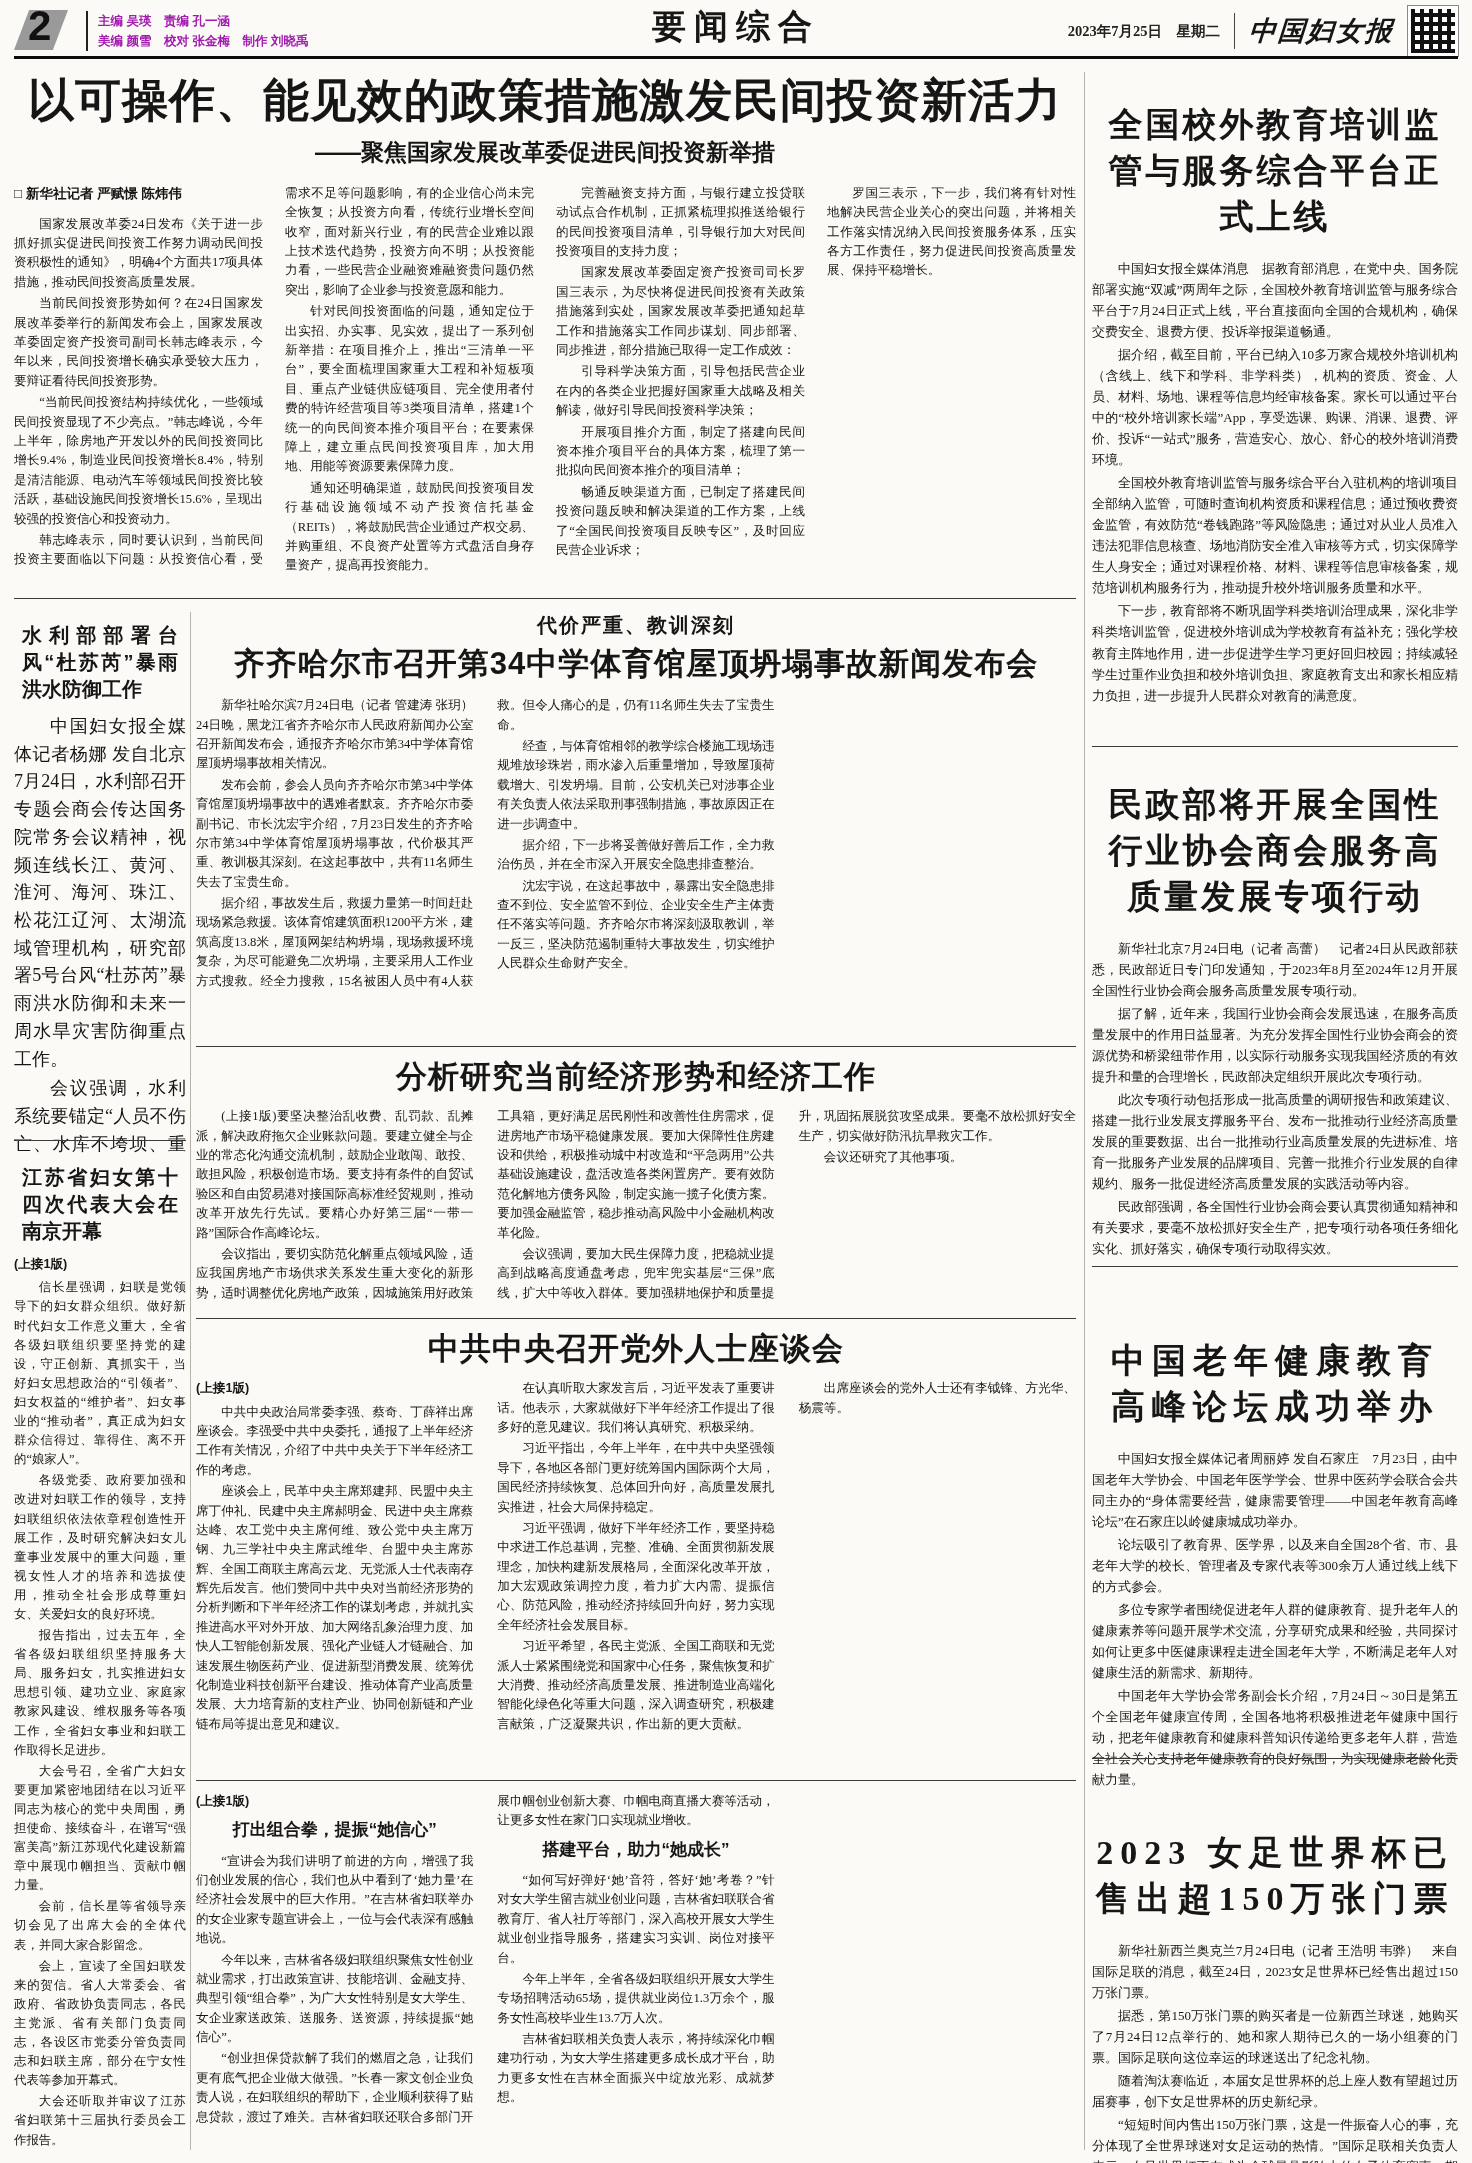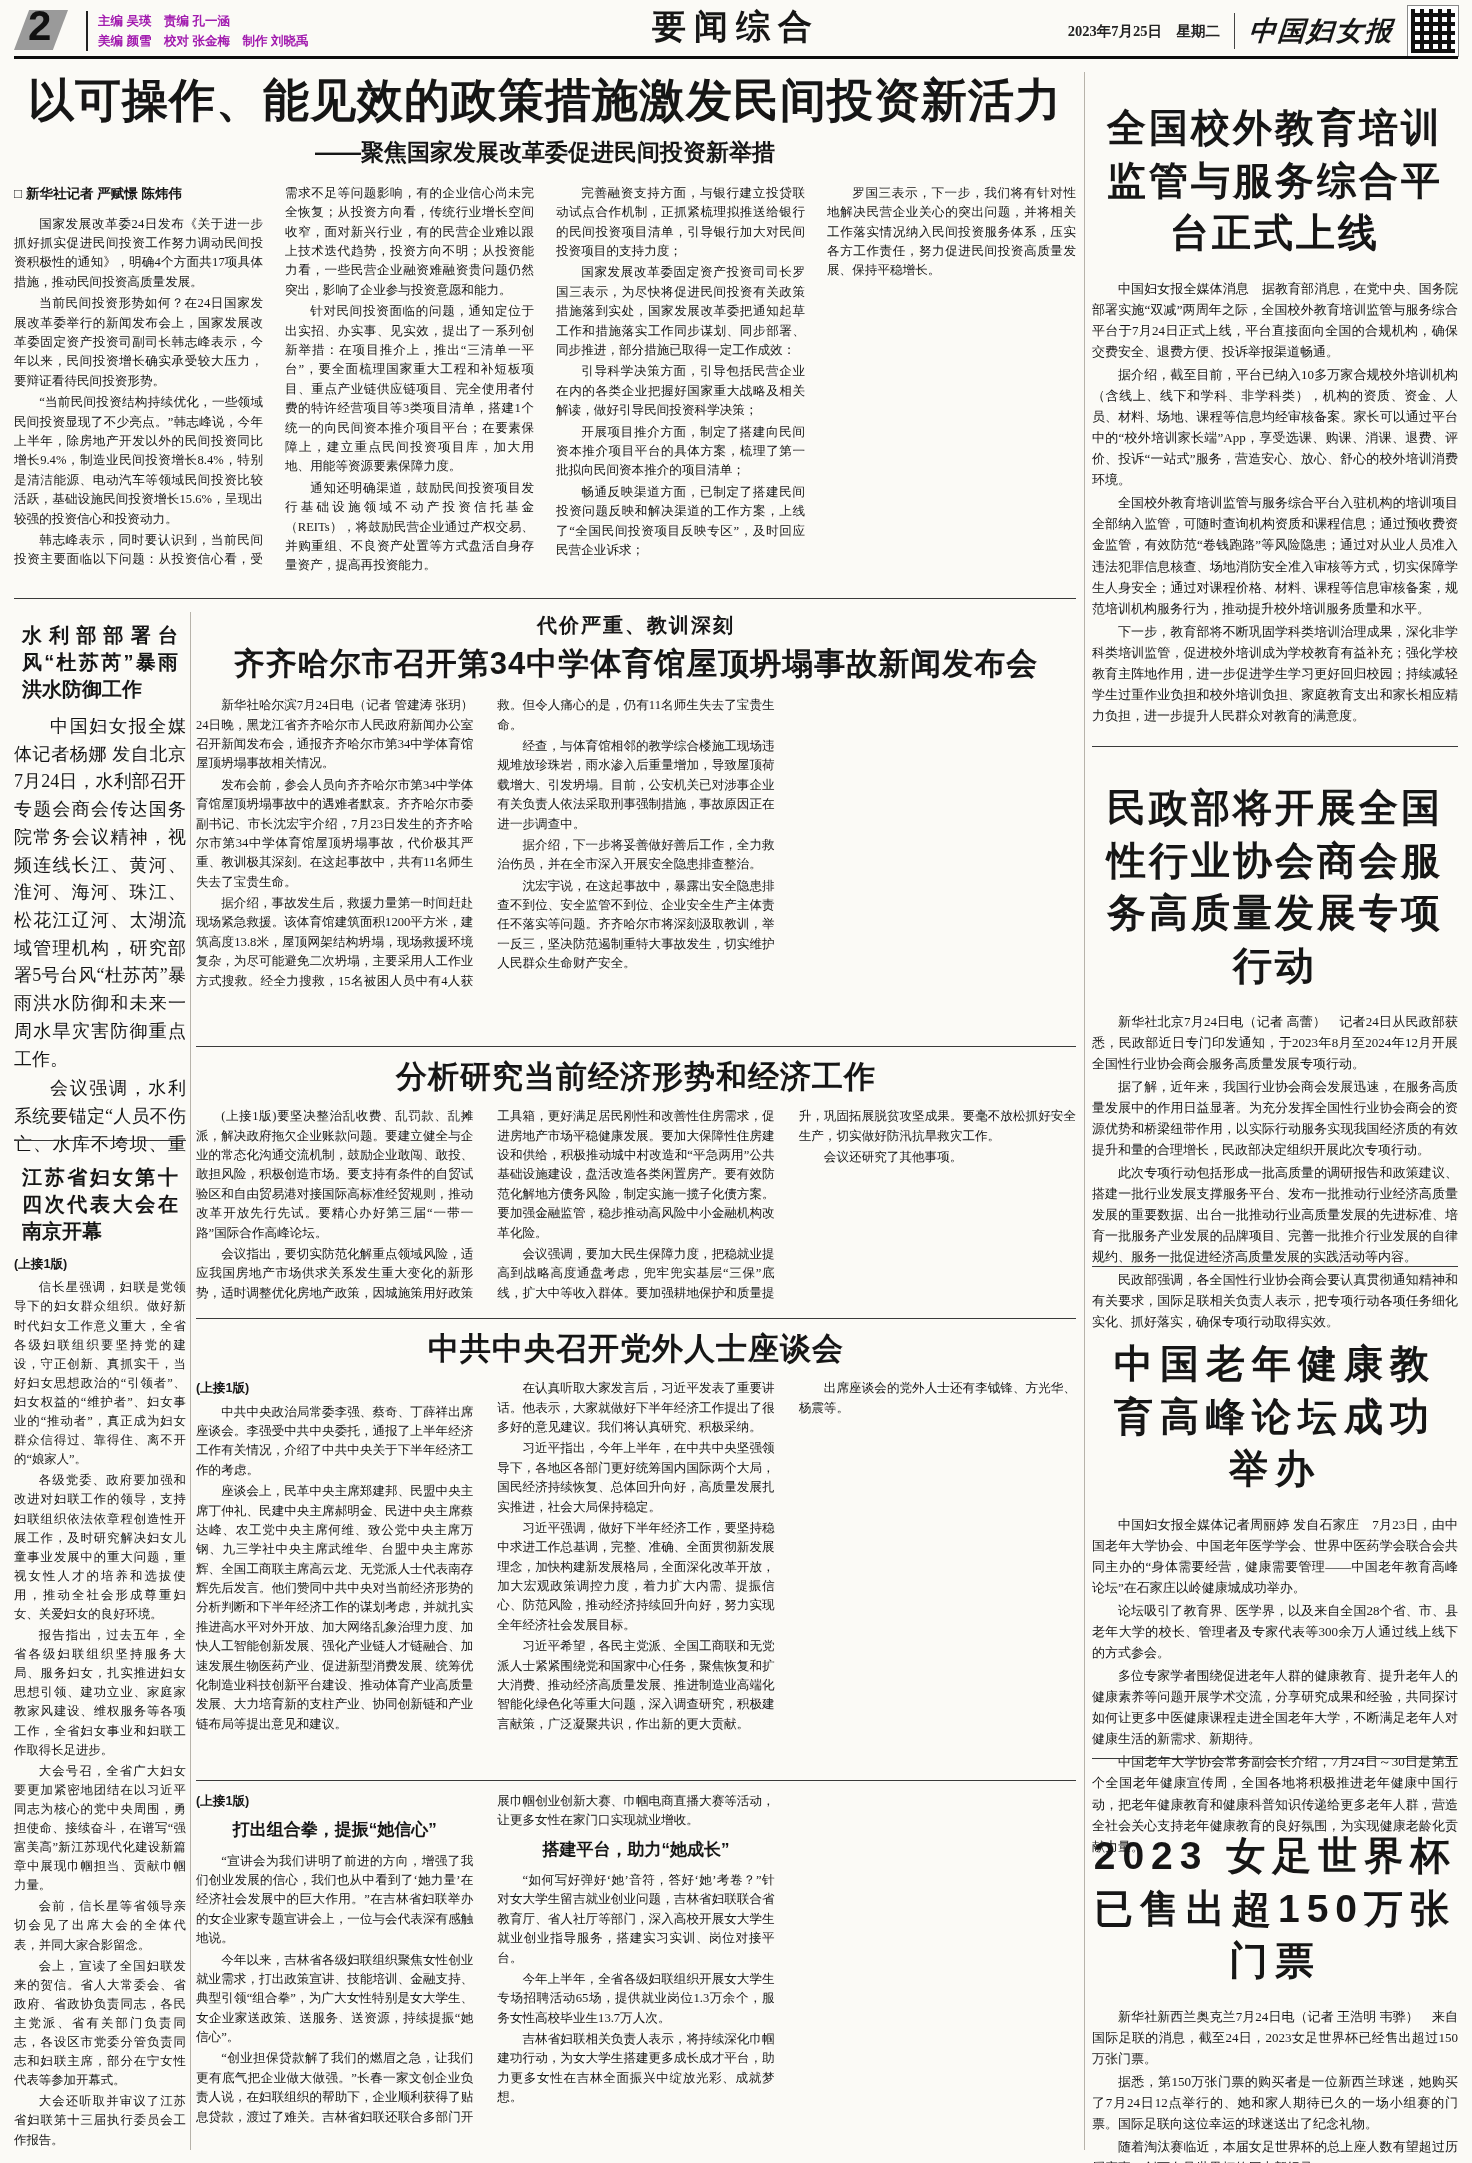--- a/index.html
+++ b/index.html
@@ -37,21 +37,21 @@
            text-align:center;letter-spacing:1px;line-height:1.15;margin:0;}
   .lead-sub{font-family:"Liberation Sans",sans-serif;font-size:23px;font-weight:700;
             text-align:center;margin:10px 0 0 0;}
   .byline{font-family:"Liberation Sans",sans-serif;font-size:13.5px;font-weight:700;margin:0 0 10px 0;}
   .body-md{font-size:12.6px;line-height:1.54;}
   .body-rail{font-size:13px;line-height:1.62;}
   .kicker{font-family:"Liberation Sans",sans-serif;font-size:20px;font-weight:700;
           text-align:center;letter-spacing:2px;margin:0;}
   .mid-hl{font-family:"Liberation Sans",sans-serif;font-size:31px;font-weight:900;
           text-align:center;letter-spacing:1px;margin:6px 0 0 0;line-height:1.2;}
-  .rail-hl{font-family:Liberation Sans, sans-serif;font-size:39px;font-weight:900;
+  .rail-hl{font-family:Liberation Serif, serif;font-size:34px;font-weight:900;
            text-align:center;line-height:1.35;letter-spacing:3px;margin:0;}
   .rail-hl.spread{letter-spacing:7px;margin-top:32px;}
   .left-hl{font-family:"Liberation Sans",sans-serif;font-size:20px;font-weight:900;
            line-height:1.35;text-align:justify;margin:8px;}
   .jump{font-weight:700;font-family:"Liberation Sans",sans-serif;font-size:12.6px;margin:0 0 4px 0;}
   .subhead-inset{font-family:"Liberation Sans",sans-serif;font-size:17px;font-weight:900;
                  text-align:center;margin:6px 0 8px 0;}
 </style>
 </head>
 <body>
@@ -198,21 +198,21 @@
       </div>
   </div>
   <div class="hrule" style="left:1092px;top:746px;width:366px;"></div>
 
   <div class="abs" style="left:1092px;top:758px;width:366px;padding-top:24px;">
     <h2 class="rail-hl">民政部将开展全国性行业协会商会服务高质量发展专项行动</h2>
     <div class="flow body-rail" style="height:356px;margin-top:18px;">
         <p class="para">新华社北京7月24日电（记者 高蕾）　记者24日从民政部获悉，民政部近日专门印发通知，于2023年8月至2024年12月开展全国性行业协会商会服务高质量发展专项行动。</p>
         <p class="para">据了解，近年来，我国行业协会商会发展迅速，在服务高质量发展中的作用日益显著。为充分发挥全国性行业协会商会的资源优势和桥梁纽带作用，以实际行动服务实现我国经济质的有效提升和量的合理增长，民政部决定组织开展此次专项行动。</p>
         <p class="para">此次专项行动包括形成一批高质量的调研报告和政策建议、搭建一批行业发展支撑服务平台、发布一批推动行业经济高质量发展的重要数据、出台一批推动行业高质量发展的先进标准、培育一批服务产业发展的品牌项目、完善一批推介行业发展的自律规约、服务一批促进经济高质量发展的实践活动等内容。</p>
-        <p class="para">民政部强调，各全国性行业协会商会要认真贯彻通知精神和有关要求，国际足联相关负责人表示，把专项行动各项任务细化实化、抓好落实，确保专项行动取得实效。</p>
+        <p class="para">民政部强调，各全国性行业协会商会要认真贯彻通知精神和有关要求，要毫不放松抓好安全生产，把专项行动各项任务细化实化、抓好落实，确保专项行动取得实效。</p>
       </div>
   </div>
   <div class="hrule" style="left:1092px;top:1266px;width:366px;"></div>
 
   <div class="abs" style="left:1092px;top:1278px;width:366px;padding-top:28px;">
     <h2 class="rail-hl spread">中国老年健康教育高峰论坛成功举办</h2>
     <div class="flow body-rail" style="height:340px;margin-top:18px;">
         <p class="para">中国妇女报全媒体记者周丽婷 发自石家庄　7月23日，由中国老年大学协会、中国老年医学学会、世界中医药学会联合会共同主办的“身体需要经营，健康需要管理——中国老年教育高峰论坛”在石家庄以岭健康城成功举办。</p>
         <p class="para">论坛吸引了教育界、医学界，以及来自全国28个省、市、县老年大学的校长、管理者及专家代表等300余万人通过线上线下的方式参会。</p>
         <p class="para">多位专家学者围绕促进老年人群的健康教育、提升老年人的健康素养等问题开展学术交流，分享研究成果和经验，共同探讨如何让更多中医健康课程走进全国老年大学，不断满足老年人对健康生活的新需求、新期待。</p>

